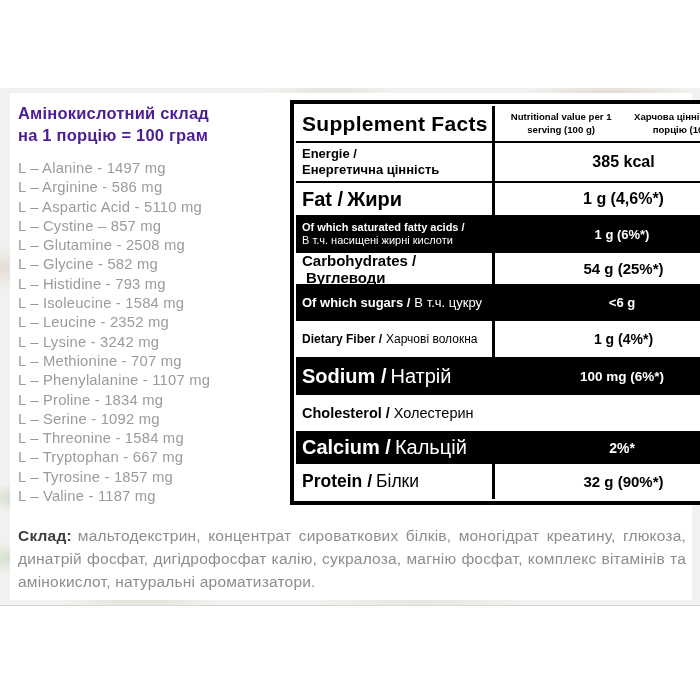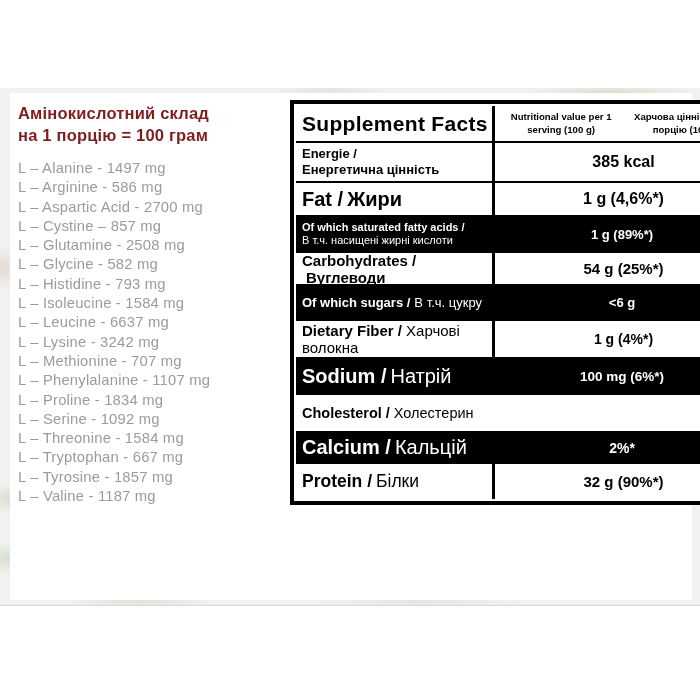--- a/index.html
+++ b/index.html
@@ -18,21 +18,21 @@
       radial-gradient(150px 13px at 420px 513px, rgba(195,203,185,.30), transparent 70%),
       radial-gradient(120px 12px at 610px 4px, rgba(208,198,180,.50), transparent 70%),
       radial-gradient(90px 10px at 330px 2px, rgba(195,205,190,.35), transparent 70%),
       #f2f1ef;
     border-bottom:1px solid #d8d5d2;
   }
   .content-box{position:absolute;left:10px;top:93px;width:682px;height:507px;background:#fff;}
 
   
   .amino-panel{position:absolute;left:8px;top:10px;width:268px;}
-  .amino-title{font-size:16.5px;font-weight:bold;color:#7f1d1d;line-height:21.5px;letter-spacing:.2px;}
+  .amino-title{font-size:16.5px;font-weight:bold;color:#4c1d95;line-height:21.5px;letter-spacing:.2px;}
   .amino-list{margin-top:13px;font-size:14.8px;color:#9b9b9b;line-height:19.3px;letter-spacing:.2px;}
 
   
   .facts-table{
     position:absolute;left:280px;top:7px;width:468px;height:405px;
     border:4px solid #000;background:#fff;box-sizing:border-box;padding:2px;
   }
   .facts-rows{display:flex;flex-direction:column;height:100%;}
   .frow{display:flex;align-items:stretch;flex-shrink:0;color:#000;}
   .frow.black{background:#000;color:#fff;}
@@ -65,21 +65,21 @@
   .frow:nth-child(2) .labwrap{font-size:13px;line-height:16px}
   .frow:nth-child(2) .fvalue{font-size:16px}
   .frow:nth-child(3) .labwrap{font-size:20px}
   .frow:nth-child(3) .fvalue{font-size:16px}
   .frow:nth-child(4) .labwrap{font-size:11px;line-height:13.5px}
   .frow:nth-child(4) .fvalue{font-size:13px}
   .frow:nth-child(5) .labwrap{font-size:15px}
   .frow:nth-child(5) .fvalue{font-size:15px}
   .frow:nth-child(6) .labwrap{font-size:13px}
   .frow:nth-child(6) .fvalue{font-size:13px}
-  .frow:nth-child(7) .labwrap{font-size:15px}
+  .frow:nth-child(7) .labwrap{font-size:12px}
   .frow:nth-child(7) .fvalue{font-size:14px}
   .frow:nth-child(8) .labwrap{font-size:20px}
   .frow:nth-child(8) .fvalue{font-size:13.5px}
   .frow:nth-child(9) .labwrap{font-size:14.5px}
   .frow:nth-child(9) .fvalue{font-size:14px}
   .frow:nth-child(10) .labwrap{font-size:20px}
   .frow:nth-child(10) .fvalue{font-size:14px}
   .frow:nth-child(11) .labwrap{font-size:17.5px}
   .frow:nth-child(11) .fvalue{font-size:15px}
 
@@ -98,27 +98,27 @@
   <div class="content-box">
 
     <div class="amino-panel">
       <div class="amino-title">
         <div>Амінокислотний склад</div>
         <div>на 1 порцію = 100 грам</div>
       </div>
       <div class="amino-list">
           <div class="amino-item">L – Alanine - 1497 mg</div>
           <div class="amino-item">L – Arginine - 586 mg</div>
-          <div class="amino-item">L – Aspartic Acid - 2700 mg</div>
+          <div class="amino-item">L – Aspartic Acid - 5110 mg</div>
           <div class="amino-item">L – Cystine – 857 mg</div>
           <div class="amino-item">L – Glutamine - 2508 mg</div>
           <div class="amino-item">L – Glycine - 582 mg</div>
           <div class="amino-item">L – Histidine - 793 mg</div>
           <div class="amino-item">L – Isoleucine - 1584 mg</div>
-          <div class="amino-item">L – Leucine - 6637 mg</div>
+          <div class="amino-item">L – Leucine - 2352 mg</div>
           <div class="amino-item">L – Lysine - 3242 mg</div>
           <div class="amino-item">L – Methionine - 707 mg</div>
           <div class="amino-item">L – Phenylalanine - 1107 mg</div>
           <div class="amino-item">L – Proline - 1834 mg</div>
           <div class="amino-item">L – Serine - 1092 mg</div>
           <div class="amino-item">L – Threonine - 1584 mg</div>
           <div class="amino-item">L – Tryptophan - 667 mg</div>
           <div class="amino-item">L – Tyrosine - 1857 mg</div>
           <div class="amino-item">L – Valine - 1187 mg</div>
         </div>
@@ -149,21 +149,21 @@
             </div>
             <div class="fcell fvalue">
               <span>1 g (4,6%*)</span>
             </div>
           </div>
           <div class="frow black">
             <div class="fcell flabel">
               <div class="labwrap"><b>Of which saturated fatty acids /</b><span class="uk nl">В т.ч. насищені жирні кислоти</span></div>
             </div>
             <div class="fcell fvalue">
-              <span>1 g (89%*)</span>
+              <span>1 g (6%*)</span>
             </div>
           </div>
           <div class="frow">
             <div class="fcell flabel">
               <div class="labwrap"><b>Carbohydrates /</b><span class="uk ukbold">Вуглеводи</span></div>
             </div>
             <div class="fcell fvalue">
               <span>54 g (25%*)</span>
             </div>
           </div>
@@ -208,15 +208,18 @@
             <div class="fcell flabel">
               <div class="labwrap"><b>Protein /</b><span class="uk">Білки</span></div>
             </div>
             <div class="fcell fvalue">
               <span>32 g (90%*)</span>
             </div>
           </div>
         </div>
     </div>
 
+    <p class="composition">
+      <b>Склад:</b><span>мальтодекстрин, концентрат сироваткових білків, моногідрат креатину, глюкоза, динатрій фосфат, дигідрофосфат калію, сукралоза, магнію фосфат, комплекс вітамінів та амінокислот, натуральні ароматизатори.</span>
+    </p>
 
   </div>
 </div>
 
 </body></html>

